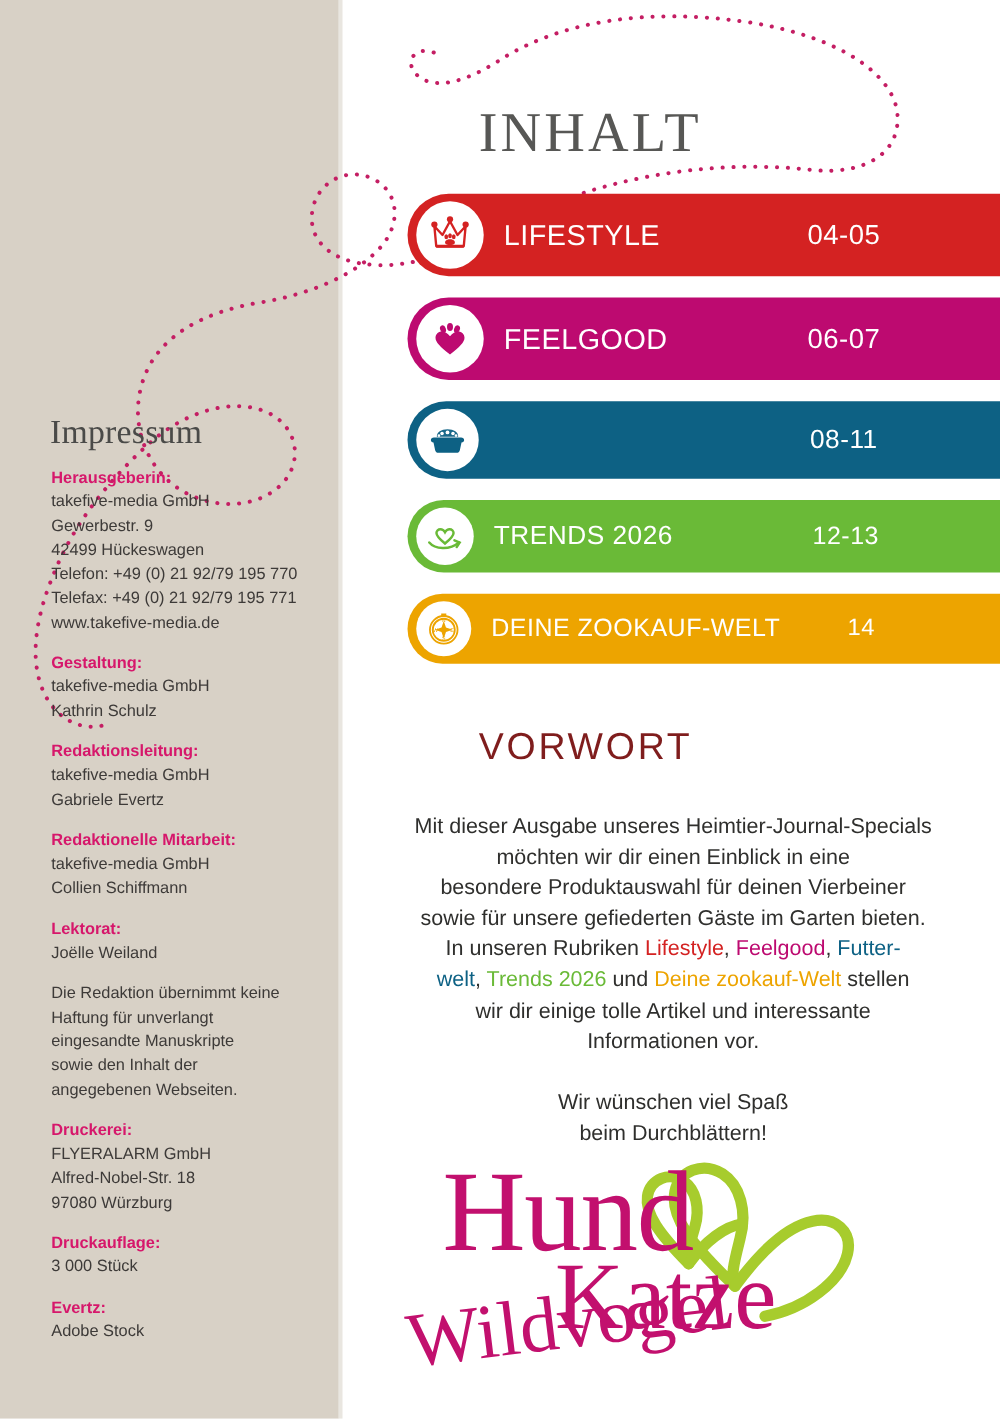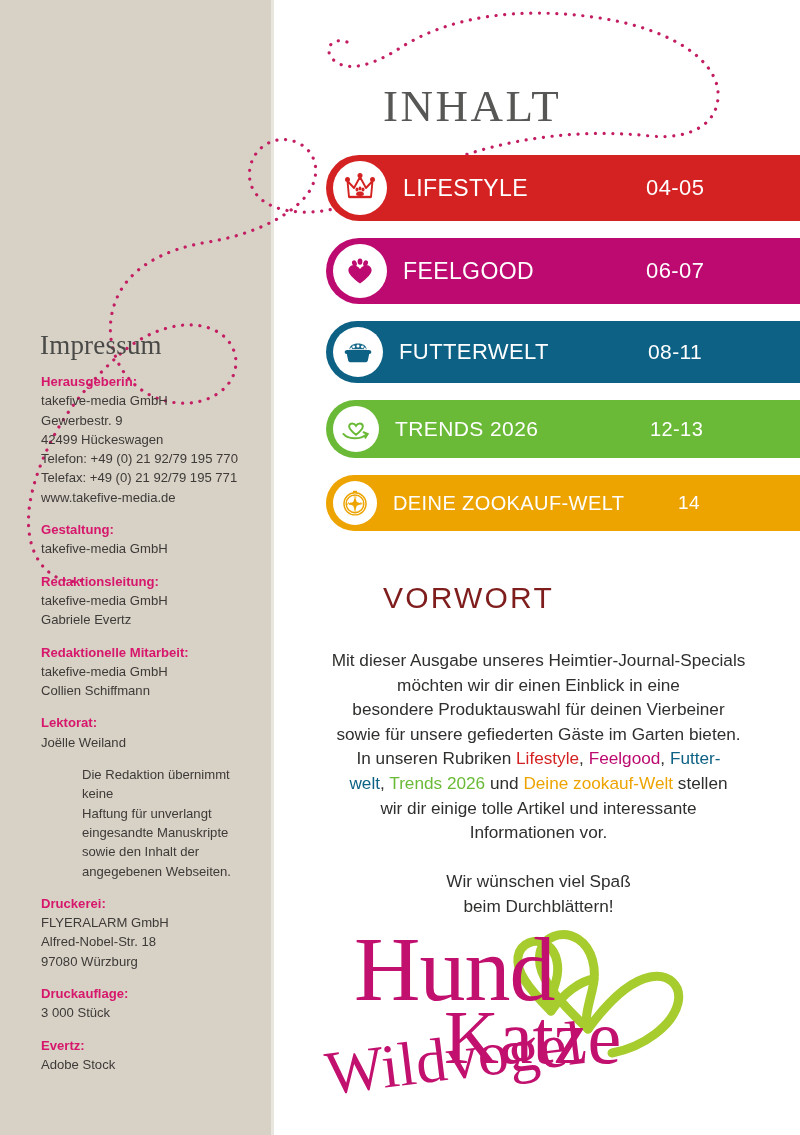--- a/index.html
+++ b/index.html
@@ -32,21 +32,21 @@
 
   .imp-block{
     position:absolute;left:41px;top:372px;width:220px;
     font-size:13.1px;line-height:19.3px;color:#3d3a38;
   }
   .imp-h{color:#d6176b;font-weight:bold;}
   .imp-group{margin-bottom:13px;}
   .imp-group:last-child{margin-bottom:0;}
   .imp-line{white-space:nowrap;}
   .imp-para{margin-bottom:13px;}
-  .imp-para .imp-line{white-space:normal;margin-left:41px;}
+  .imp-para .imp-line{white-space:normal;}
 
   
   .trail{position:absolute;left:0;top:0;width:800px;height:1135px;pointer-events:none;}
 
   
   .inhalt-title{
     position:absolute;left:383px;top:84px;
     font-family:"Liberation Serif", serif;
     font-size:45px;color:#575755;letter-spacing:2.5px;
     line-height:1;
@@ -178,20 +178,21 @@
       <div class="imp-line">Gewerbestr. 9</div>
       <div class="imp-line">42499 Hückeswagen</div>
       <div class="imp-line">Telefon: +49 (0) 21 92/79 195 770</div>
       <div class="imp-line">Telefax: +49 (0) 21 92/79 195 771</div>
       <div class="imp-line">www.takefive-media.de</div>
     </div>
 
     <div class="imp-group">
       <div class="imp-line imp-h">Gestaltung:</div>
       <div class="imp-line">takefive-media GmbH</div>
+      <div class="imp-line">Kathrin Schulz</div>
     </div>
 
     <div class="imp-group">
       <div class="imp-line imp-h">Redaktionsleitung:</div>
       <div class="imp-line">takefive-media GmbH</div>
       <div class="imp-line">Gabriele Evertz</div>
     </div>
 
     <div class="imp-group">
       <div class="imp-line imp-h">Redaktionelle Mitarbeit:</div>
@@ -285,21 +286,20 @@
           </g>
           <g fill="#fff">
             <circle cx="15.4" cy="14.6" r="1.5"></circle>
             <circle cx="20" cy="13.6" r="1.6"></circle>
             <circle cx="24.6" cy="14.6" r="1.5"></circle>
             <circle cx="12.8" cy="16.3" r="1.1"></circle>
             <circle cx="27.2" cy="16.3" r="1.1"></circle>
           </g>
         </svg>
       </div>
-      <div class="lbl">FUTTERWELT</div>
       <div class="pg">08-11</div>
     </div>
 
     <div class="bar b4" style="background:#6aba37">
       <div class="ico">
         <svg width="36" height="36" viewBox="0 0 40 40">
           <g fill="none" stroke="#6aba37" stroke-width="2.2" stroke-linecap="round">
             <path d="M20,26.5 C14.6,22.2 12.4,19.6 12.4,17.2 C12.4,15.2 14,13.8 15.9,13.8
                      C17.4,13.8 19,14.7 20,16.4 C21,14.7 22.6,13.8 24.1,13.8
                      C26,13.8 27.6,15.2 27.6,17.2 C27.6,19.6 25.4,22.2 20,26.5 Z"></path>

